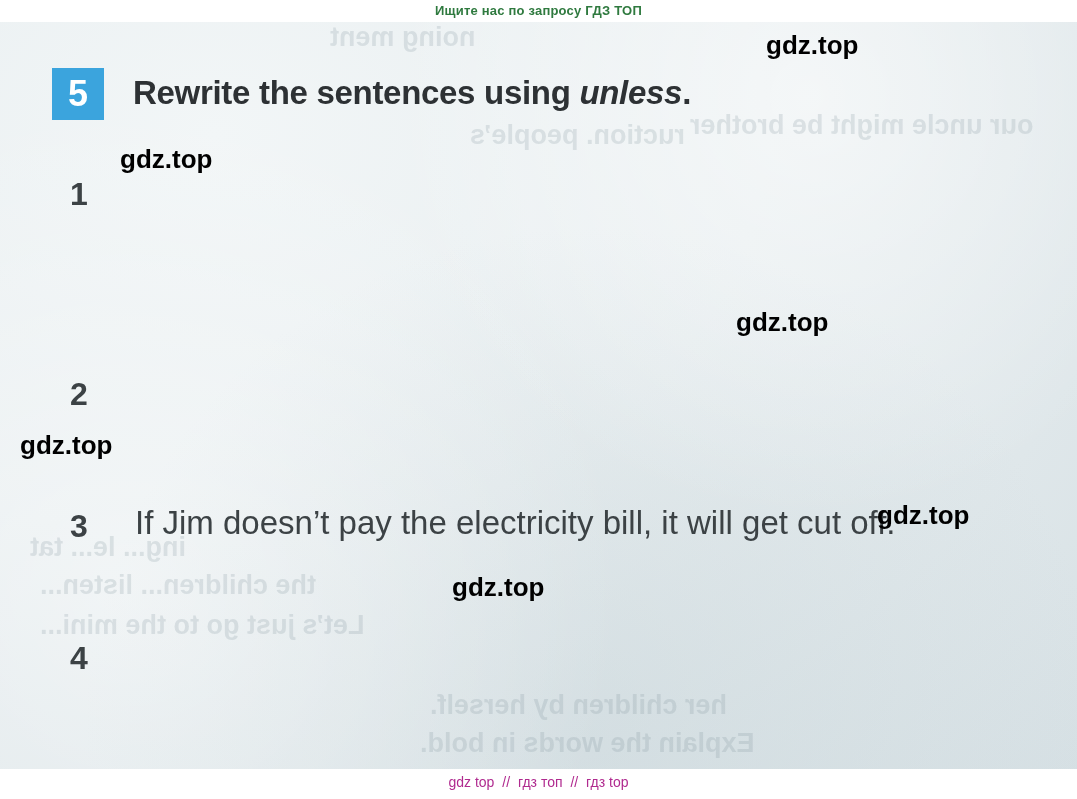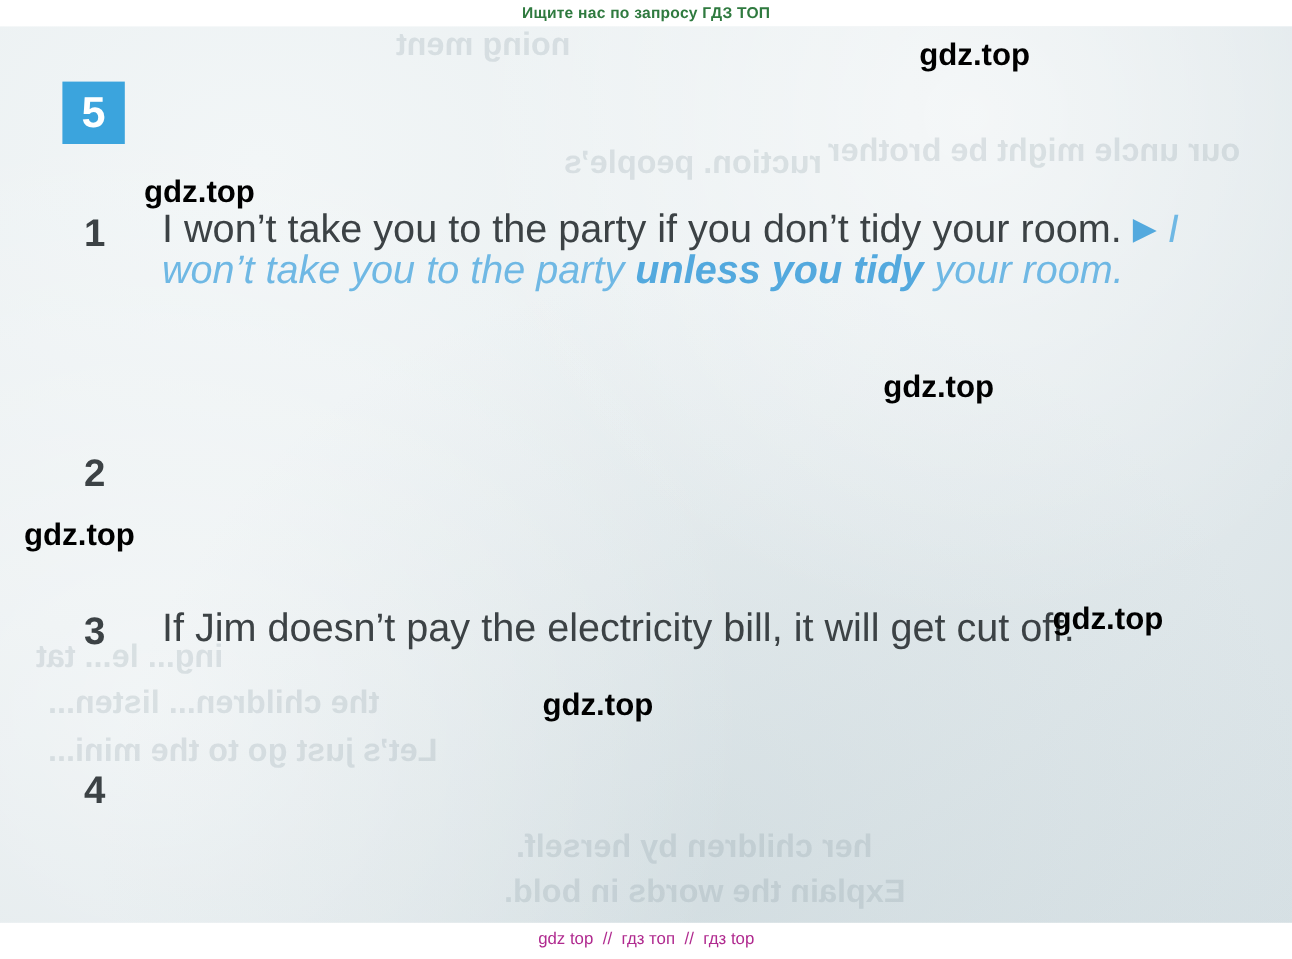--- a/index.html
+++ b/index.html
@@ -163,28 +163,25 @@
   <div class="bleed" style="left:470px; top:98px;">ruction. people’s</div>
   <div class="bleed" style="left:690px; top:88px;">our uncle might be brother</div>
   <div class="bleed" style="left:30px;  top:510px;">ing... le... tat</div>
   <div class="bleed" style="left:40px;  top:548px;">the children... listen...</div>
   <div class="bleed" style="left:40px;  top:588px;">Let’s just go to the mini...</div>
   <div class="bleed" style="left:430px; top:668px;">her children by herself.</div>
   <div class="bleed" style="left:420px; top:706px;">Explain the words in bold.</div>
 
   <div class="ex-number-badge">5</div>
 
+  <div class="ex-heading">
+    <span>Rewrite the sentences using </span><span class="ital">unless</span><span>.</span>
+  </div>
 
   <div class="item-num" style="left:60px; top:154px;">1</div>
-  <div class="item-text" style="left:135px; top:152px; width:890px;">
-    <span>I won’t take you to the party if you don’t tidy your room.</span>
-    <span class="arrow">▶</span>
-    <span class="answer-light">I won’t take you to the party</span>
-    <span class="answer">unless you tidy</span><span class="answer-light"> your room.</span>
-  </div>
 
   <div class="item-num" style="left:60px; top:354px;">2</div>
 
   <div class="item-num" style="left:60px; top:486px;">3</div>
   <div class="item-text" style="left:135px; top:484px; width:885px;">If Jim doesn’t pay the electricity bill, it will get cut off.</div>
 
   <div class="item-num" style="left:60px; top:618px;">4</div>
 
 </div>
 

